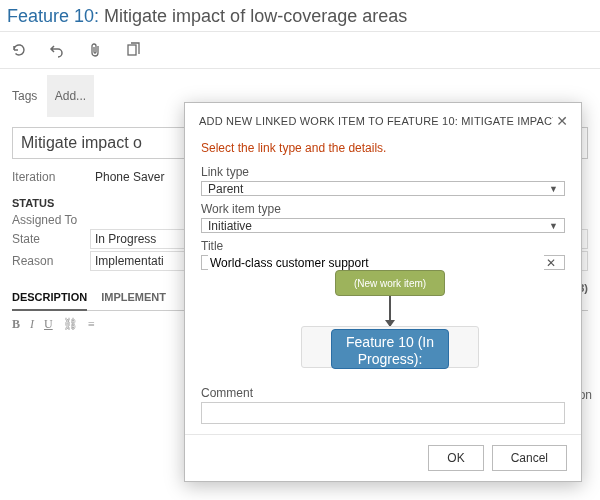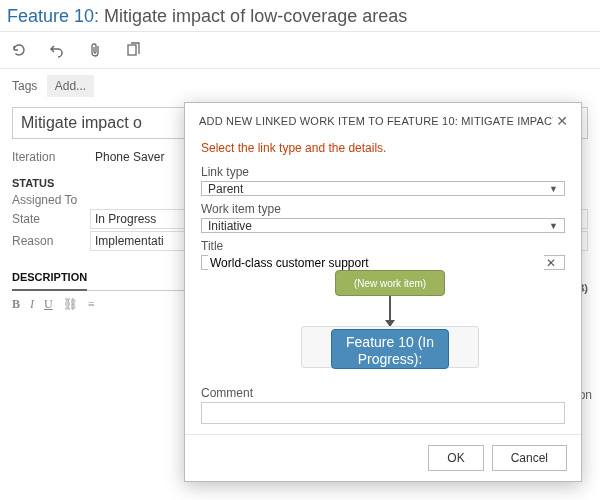--- a/index.html
+++ b/index.html
@@ -3,21 +3,21 @@
 <meta charset="utf-8">
 <style>
   * { box-sizing: border-box; font-family: "Segoe UI", Arial, sans-serif; }
   body { margin: 0; width: 600px; height: 500px; overflow: hidden; background: #fff; color: #333; font-size: 12px; position: relative; }
   .header { padding: 6px 7px 4px; font-size: 18px; font-weight: 300; }
   .header .feat-label { color: #2b6ea5; }
   .header .feat-title { color: #555; }
   .toolbar { border-top: 1px solid #e6e6e6; border-bottom: 1px solid #e6e6e6; padding: 0 8px; height: 38px; display: flex; align-items: center; gap: 16px; color: #6b6b6b; }
   .tb-btn { width: 22px; height: 22px; display: flex; align-items: center; justify-content: center; color: #6b6b6b; }
   .tags-row { padding: 6px 12px; color: #666; font-size: 12px; }
-  .tags-row .add { background: #eee; padding: 4px 8px; margin-left: 6px; display: inline-block; }
+  .tags-row .add { background: #eee; padding: 14px 8px; margin-left: 6px; display: inline-block; }
   .title-input { margin: 4px 12px 8px; }
   .title-input input { width: 100%; border: 1px solid #ccc; padding: 6px 8px; font-size: 16px; font-weight: 300; color: #444; }
   .meta { padding: 0 12px; font-size: 12px; color: #333; }
   .meta-row { display: flex; margin: 2px 0; align-items: center; }
   .meta-row .lbl { width: 78px; color: #737373; }
   .meta-row .val { flex: 1; border: 1px solid transparent; padding: 2px 4px; }
   .meta-row .boxed { border: 1px solid #ddd; background: #fff; }
   .status-h { font-weight: 700; font-size: 11px; color: #333; margin: 10px 0 4px; }
   .tabs { border-bottom: 1px solid #ccc; margin: 14px 12px 0; display: flex; gap: 14px; font-size: 11px; font-weight: 700; color: #666; }
   .tabs .tab { padding: 6px 0; }
@@ -105,20 +105,21 @@
     <div class="val boxed">In Progress</div>
   </div>
   <div class="meta-row">
     <div class="lbl">Reason</div>
     <div class="val boxed">Implementati</div>
   </div>
 </div>
 
 <div class="tabs">
   <div class="tab active">DESCRIPTION</div>
+  <div class="tab">IMPLEMENT</div>
 </div>
 <div class="links-lbl">NKS (3)</div>
 
 <div class="rte">
   <span style="font-weight:bold">B</span>
   <span style="font-style:italic">I</span>
   <span style="text-decoration:underline">U</span>
   <span>⛓</span>
   <span>≡</span>
 </div>

